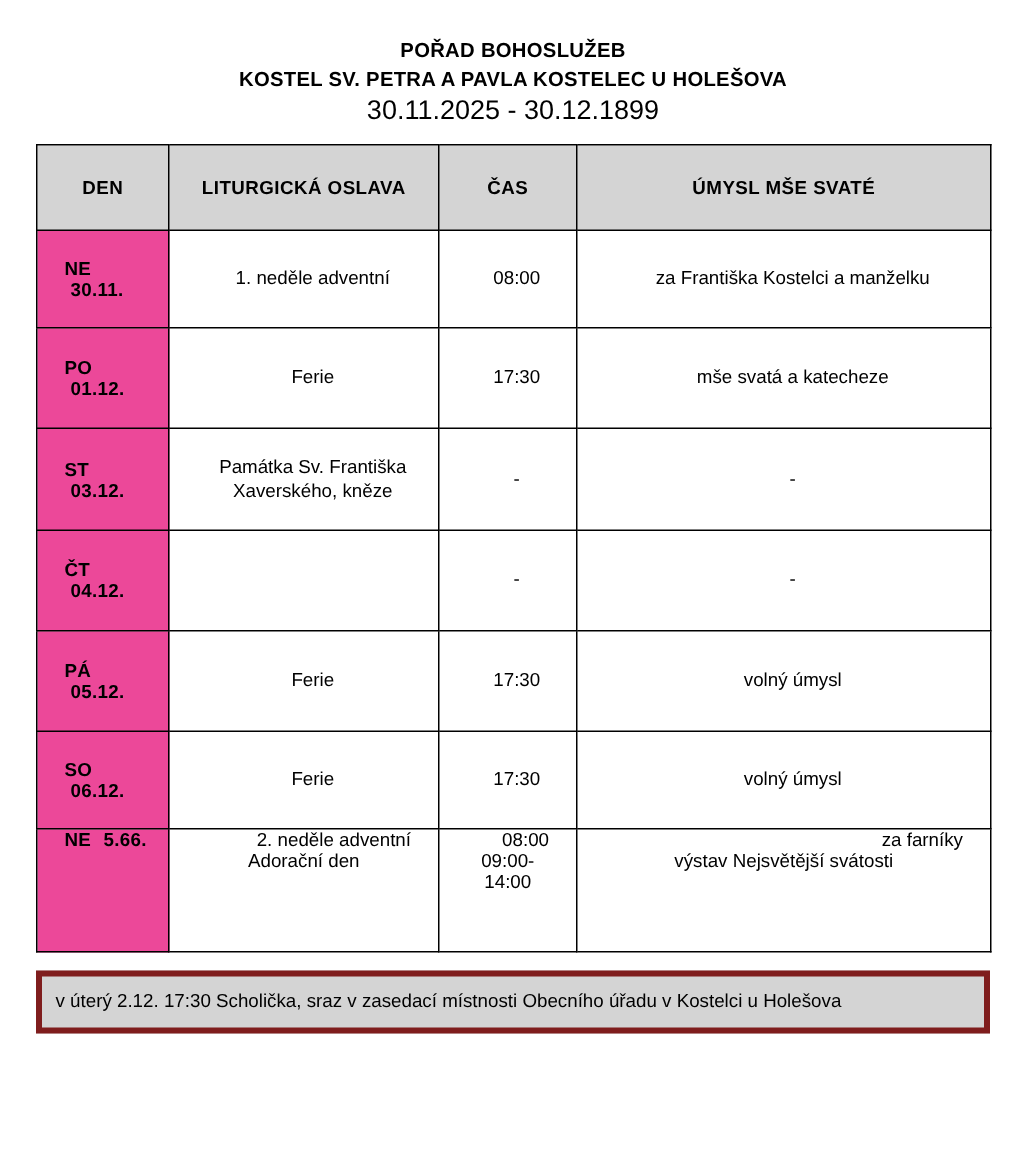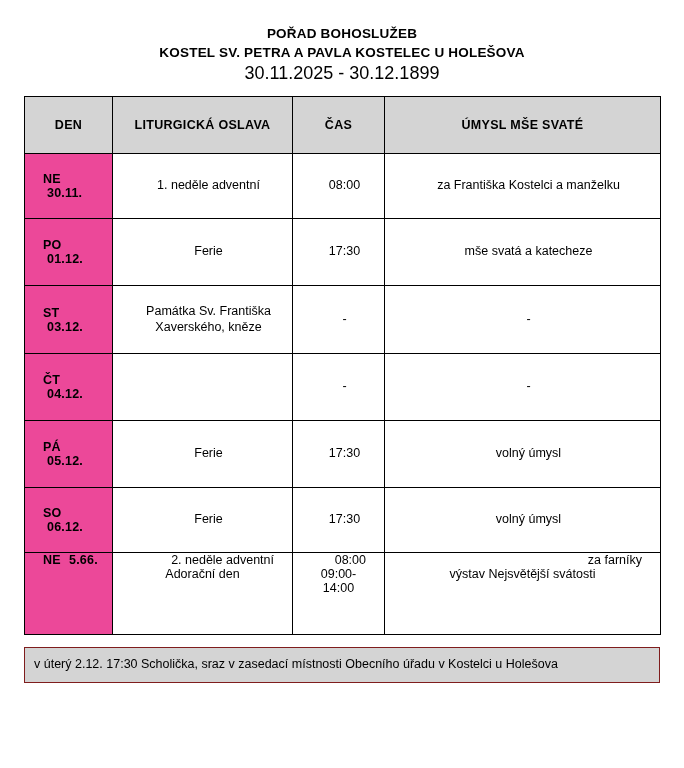--- a/index.html
+++ b/index.html
@@ -129,21 +129,21 @@
   td.day .split-inner .s1,
   td.day .split-inner .s2 {
     justify-content: flex-start;
   }
 
   .note {
     margin: 12px 24px 0 24px;
     width: 636px;
     box-sizing: border-box;
     background: #d4d4d4;
-    border: 1px solid #7f1d1d;
+    border: 4px solid #7f1d1d;
     font-size: 12.5px;
     line-height: 19px;
     padding: 7px 9px 8px 9px;
   }
 </style>
 </head>
 <body>
 
 <div class="page">
 

